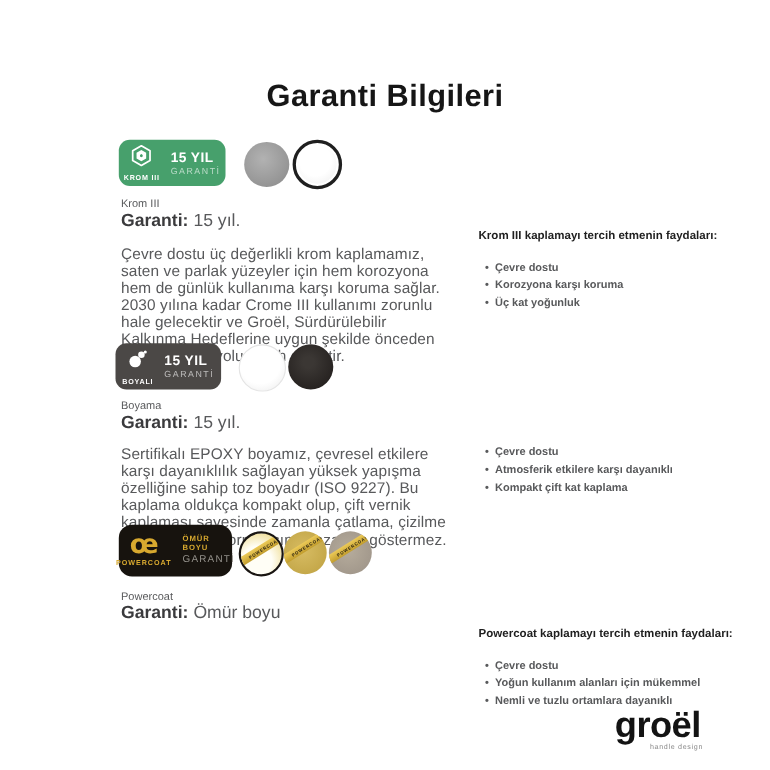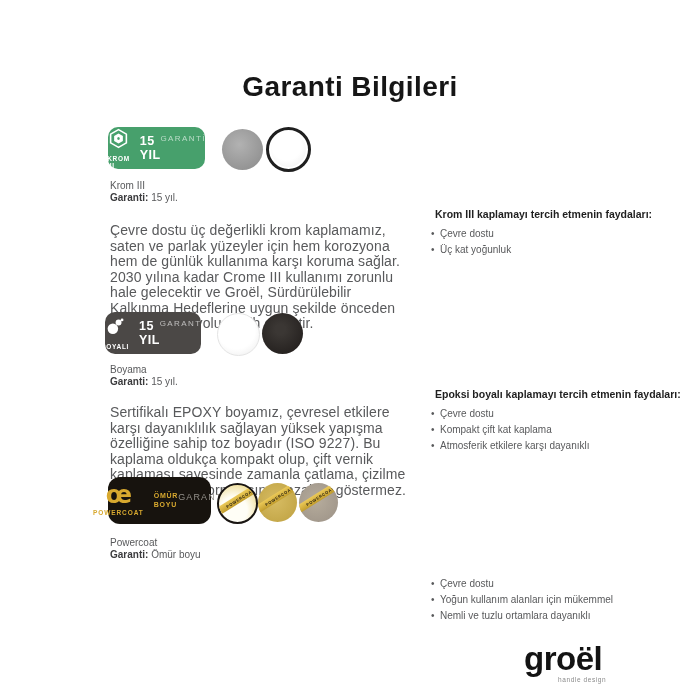--- a/index.html
+++ b/index.html
@@ -6,21 +6,21 @@
   .page{position:relative;width:700px;height:700px;background:#ffffff;overflow:hidden;
         font-family:"Liberation Sans", sans-serif;}
   .title{position:absolute;top:52px;left:0;width:700px;text-align:center;
          font-size:28px;font-weight:bold;color:#161616;letter-spacing:0.4px;}
 
   
   .badge{position:absolute;border-radius:10px;display:flex;align-items:center;
          justify-content:center;gap:10px;color:#fff;}
   .badge-left{display:flex;flex-direction:column;align-items:center;}
   .badge-label{font-size:6.5px;font-weight:bold;letter-spacing:0.7px;margin-top:2px;}
-  .badge-right{display:flex;flex-direction:row;line-height:1.15;}
+  .badge-right{display:flex;flex-direction:column;line-height:1.15;}
   .badge-period{font-size:12.5px;font-weight:bold;letter-spacing:0.4px;}
   .badge-sub{font-size:8px;letter-spacing:1.4px;opacity:0.62;}
   #badge-krom{left:108px;top:127px;width:97px;height:42px;background:#47a06c;}
   #badge-boyali{left:105px;top:312px;width:96px;height:42px;background:#4b4846;}
   #badge-powercoat{left:108px;top:477px;width:103px;height:47px;background:#17130e;border-radius:12px;}
   #badge-powercoat .badge-label{color:#d8a92f;letter-spacing:0.9px;}
   #badge-powercoat .badge-period{font-size:7px;color:#d8a92f;letter-spacing:0.8px;}
   #badge-powercoat .badge-sub{font-size:9px;color:#93908a;opacity:1;letter-spacing:1.1px;}
   .oe-logo{font-family:"DejaVu Sans",sans-serif;font-size:24px;font-weight:bold;
            color:#d8a92f;line-height:0.9;letter-spacing:-1px;}
@@ -45,38 +45,38 @@
      background:radial-gradient(circle at 45% 45%, #d7bc63, #c2a546 82%);}
   #sw-gold-gray{left:299px;top:483px;
      background:radial-gradient(circle at 45% 45%, #b6ac9c, #a0968a 82%);}
   .ribbon{position:absolute;left:-14px;top:9px;width:70px;height:8px;
      background:linear-gradient(180deg,#ecca58,#c29d2d);transform:rotate(-32deg);
      display:flex;align-items:center;justify-content:center;
      font-size:4px;font-weight:bold;color:#231c0f;letter-spacing:0.7px;}
 
   
   .coating-name{position:absolute;left:110px;font-size:10px;color:#58595b;}
-  .warranty{position:absolute;left:110px;font-size:10px;color:#58595b;}
+  .warranty{position:absolute;left:110px;font-size:16px;color:#58595b;}
   .warranty b{color:#3b3b3d;}
   .para{position:absolute;left:110px;width:300px;font-size:14px;line-height:15.5px;
         color:#58595b;letter-spacing:0.1px;}
   #name-1{top:180px;} #war-1{top:192px;} #para-1{top:209px;}
   #name-2{top:364px;} #war-2{top:376px;} #para-2{top:391px;}
   #name-3{top:537px;} #war-3{top:549px;} #para-3{top:565px;}
 
   
   .benefits{position:absolute;left:423px;width:268px;}
   #benefits-1{top:208px;} #benefits-2{top:388px;} #benefits-3{top:570px;}
   .benefits h4{margin:0 0 4px 0;font-size:10.5px;font-weight:bold;color:#1f1f1f;padding-left:12px;}
-  .benefits ul{list-style:none;margin:6px;padding:0;}
+  .benefits ul{list-style:none;margin:16px;padding:0;font-weight:bold;}
   .benefits li{position:relative;font-size:10px;color:#58595b;line-height:16px;padding-left:11px;}
   .benefits li::before{content:"\2022";position:absolute;left:2px;color:#58595b;}
 
   
-  .brand{position:absolute;left:524px;top:642px;width:120px;}
+  .brand{position:absolute;left:538px;top:642px;width:120px;text-align:center;}
   .brand-name{font-size:33px;font-weight:bold;color:#131313;letter-spacing:-0.5px;line-height:1;}
   .brand-tagline{font-size:6.5px;color:#8a8a8a;letter-spacing:0.6px;margin-top:1px;padding-left:34px;}
 </style>
 </head>
 <body>
 
 <div class="page">
 
   <h1 class="title">Garanti Bilgileri</h1>
 
@@ -101,20 +101,21 @@
   <div class="coating-name" id="name-1">Krom III</div>
   <div class="warranty" id="war-1">
     <b>Garanti:</b> <span>15 yıl.</span>
   </div>
   <p class="para" id="para-1">Çevre dostu üç değerlikli krom kaplamamız, saten ve parlak yüzeyler için hem korozyona hem de günlük kullanıma karşı koruma sağlar. 2030 yılına kadar Crome III kullanımı zorunlu hale gelecektir ve Groël, Sürdürülebilir Kalkınma Hedeflerine uygun şekilde önceden sürdürülebilir yolu tercih etmiştir.</p>
 
   <div class="benefits" id="benefits-1">
     <h4>Krom III kaplamayı tercih etmenin faydaları:</h4>
     <ul>
       <li>Çevre dostu</li>
+      <li>Korozyona karşı koruma</li>
       <li>Üç kat yoğunluk</li>
     </ul>
   </div>
 
   <div class="badge" id="badge-boyali">
     <div class="badge-left">
       <span>
         <svg width="21" height="21" viewBox="0 0 24 24">
           <circle cx="9" cy="14.5" r="6" fill="#ffffff"></circle>
           <circle cx="15.5" cy="7.5" r="3.4" fill="#ffffff"></circle>
@@ -131,25 +132,24 @@
   <div class="swatch" id="sw-white"></div>
   <div class="swatch" id="sw-black"></div>
 
   <div class="coating-name" id="name-2">Boyama</div>
   <div class="warranty" id="war-2">
     <b>Garanti:</b> <span>15 yıl.</span>
   </div>
   <p class="para" id="para-2">Sertifikalı EPOXY boyamız, çevresel etkilere karşı dayanıklılık sağlayan yüksek yapışma özelliğine sahip toz boyadır (ISO 9227). Bu kaplama oldukça kompakt olup, çift vernik kaplaması sayesinde zamanla çatlama, çizilme yapmaz ve performansında azalma göstermez.</p>
 
   <div class="benefits" id="benefits-2">
-    <h4>Epoksi boyalı kaplamayı tercih etmenin faydaları:</h4>
     <ul>
       <li>Çevre dostu</li>
+      <li>Atmosferik etkilere karşı dayanıklı</li>
       <li>Kompakt çift kat kaplama</li>
-      <li>Atmosferik etkilere karşı dayanıklı</li>
     </ul>
   </div>
 
   <div class="badge" id="badge-powercoat">
     <div class="badge-left">
       <span class="oe-logo">œ</span>
       <span class="badge-label">POWERCOAT</span>
     </div>
     <div class="badge-right">
       <span class="badge-period">ÖMÜR BOYU</span>
@@ -165,20 +165,21 @@
   <div class="pc-swatch" id="sw-gold-gray">
     <div class="ribbon">POWERCOAT</div>
   </div>
 
   <div class="coating-name" id="name-3">Powercoat</div>
   <div class="warranty" id="war-3">
     <b>Garanti:</b> <span>Ömür boyu</span>
   </div>
 
   <div class="benefits" id="benefits-3">
+    <h4>Powercoat kaplamayı tercih etmenin faydaları:</h4>
     <ul>
       <li>Çevre dostu</li>
       <li>Yoğun kullanım alanları için mükemmel</li>
       <li>Nemli ve tuzlu ortamlara dayanıklı</li>
     </ul>
   </div>
 
   <div class="brand">
     <div class="brand-name">groël</div>
     <div class="brand-tagline">handle design</div>

